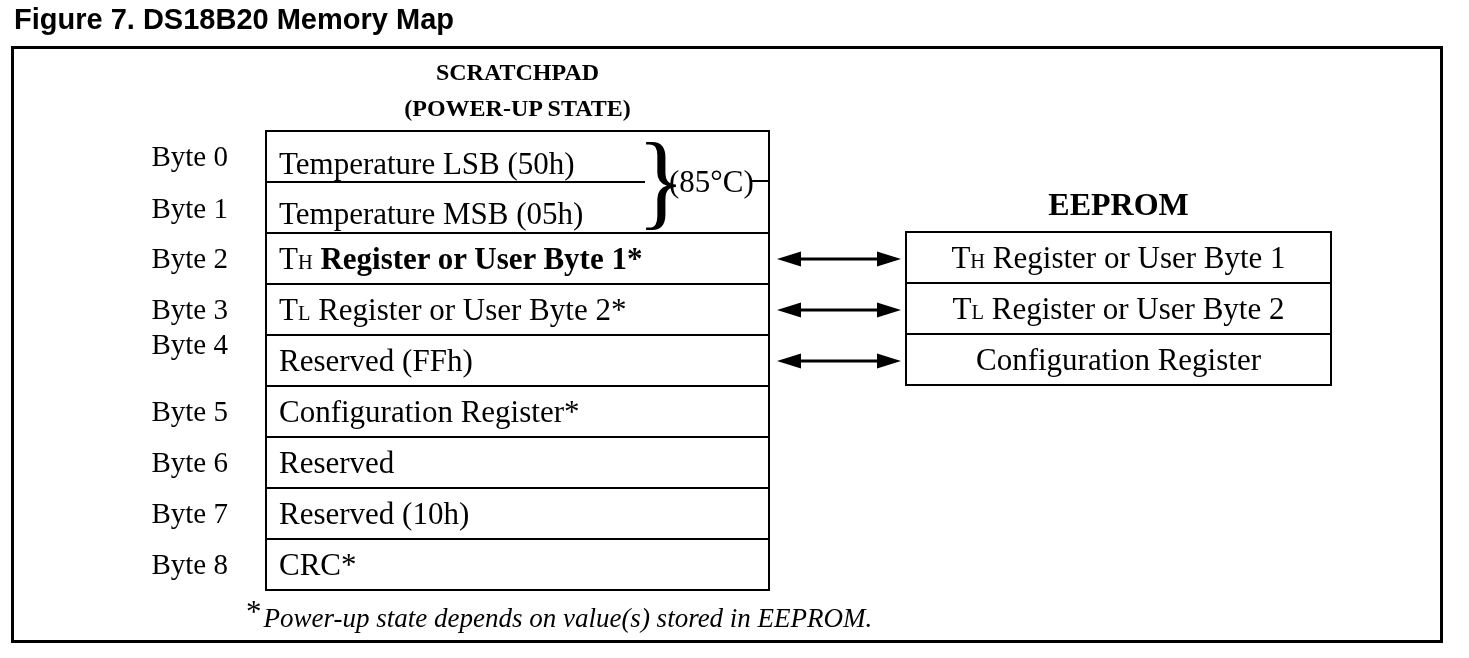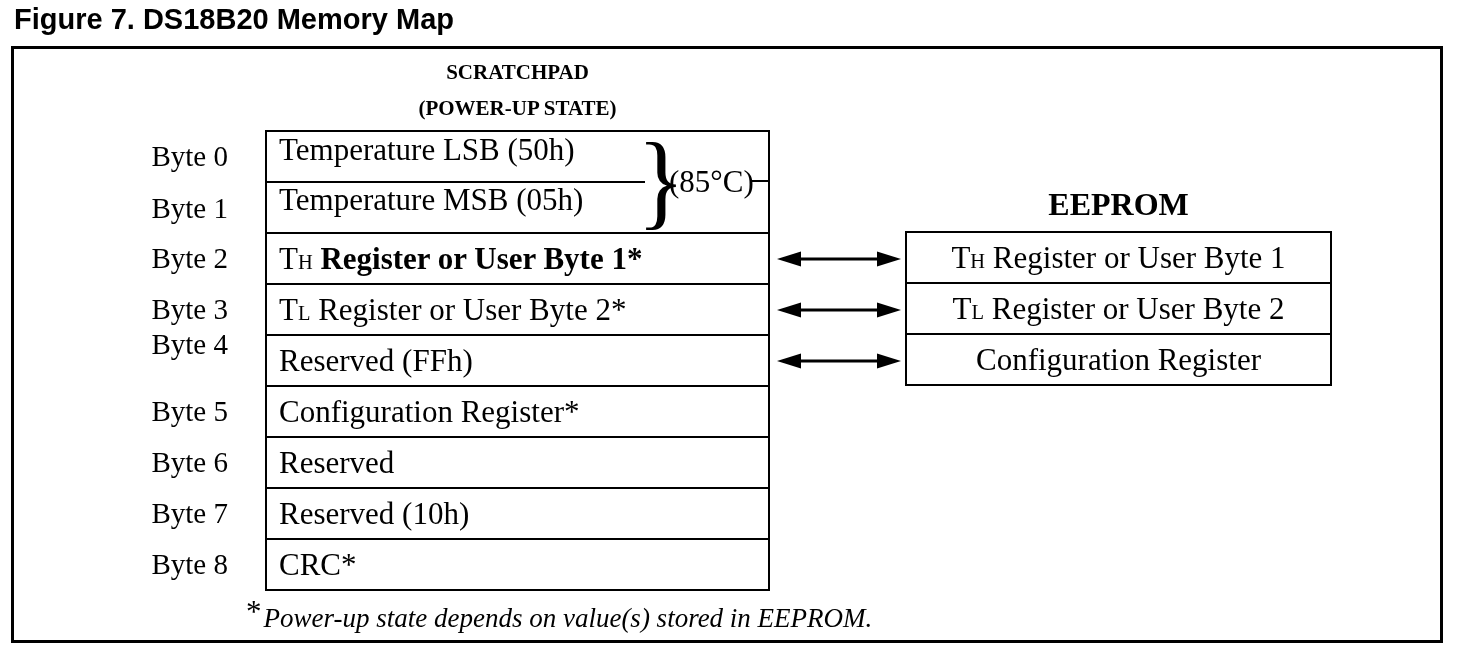--- a/index.html
+++ b/index.html
@@ -8,26 +8,26 @@
   *{box-sizing:border-box;}
 
   .figure-title{position:absolute;left:14px;top:3px;
     font-family:"Liberation Sans","DejaVu Sans",sans-serif;
     font-weight:bold;font-size:29px;letter-spacing:0px;white-space:nowrap;}
 
   .frame{position:absolute;left:11px;top:46px;width:1432px;height:597px;
     border:3px solid #000;background:#fff;}
 
   .sp-title{position:absolute;left:265px;top:54px;width:505px;text-align:center;
-    font-weight:bold;font-size:21px;line-height:36px;}
+    font-weight:bold;font-size:24px;line-height:36px;}
 
   
   .sp-table{position:absolute;left:265px;top:130px;width:505px;}
   .sp-box01{position:relative;width:505px;height:104px;border:2px solid #000;}
-  .sp-halfrow{height:50px;display:flex;align-items:flex-start;padding-left:12px;
+  .sp-halfrow{height:50px;display:flex;align-items:flex-end;padding-left:12px;
     font-size:31px;white-space:nowrap;}
   .sp-divider{position:absolute;left:0;top:49px;width:378px;height:2px;background:#000;}
   .sp-brace{position:absolute;left:370px;top:1px;width:38px;height:98px;
     font-size:100px;line-height:96px;transform:scaleY(1.06);transform-origin:center;
     text-align:center;}
   .sp-temp{position:absolute;left:402px;top:0;height:100px;display:flex;
     align-items:center;font-size:31px;white-space:nowrap;}
   .sp-dash{position:absolute;right:0px;top:48px;width:18px;height:2px;background:#000;}
   .sp-row{position:relative;width:505px;height:53px;margin-top:-2px;
     border:2px solid #000;display:flex;align-items:center;padding-left:12px;

